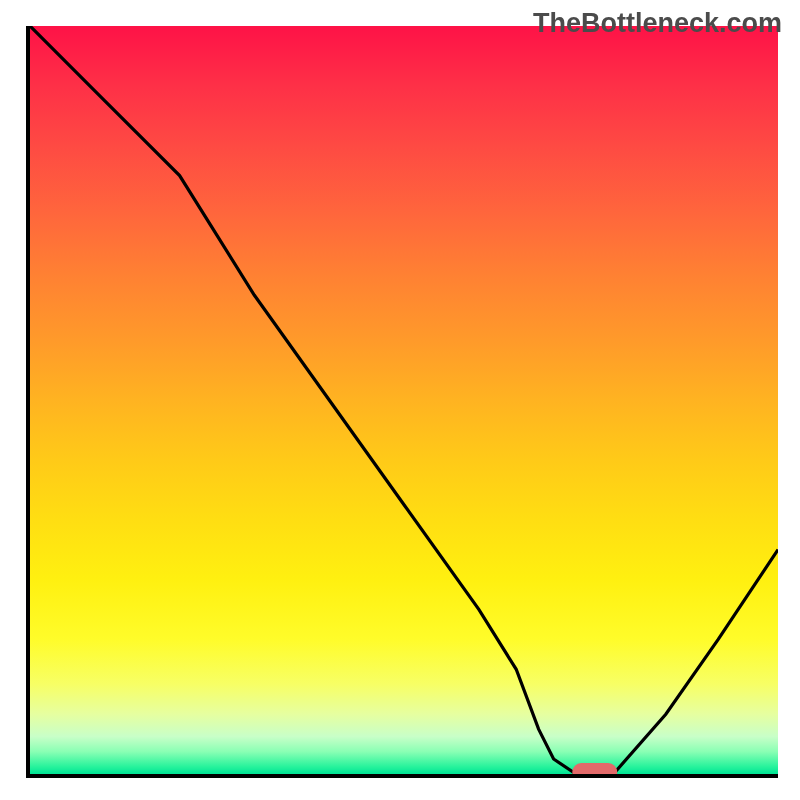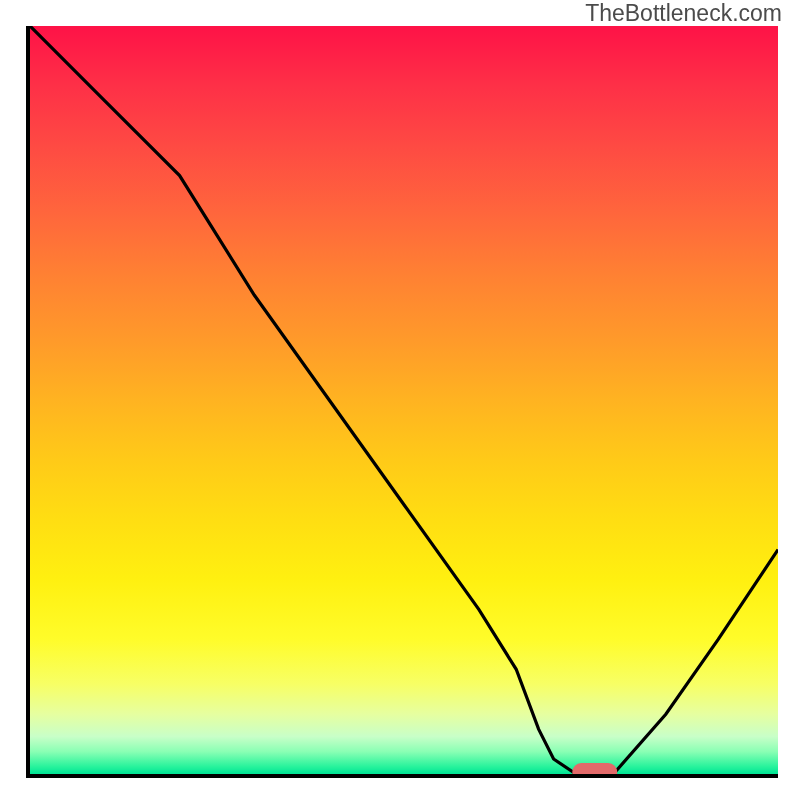--- a/index.html
+++ b/index.html
@@ -10,24 +10,24 @@
     background: #ffffff;
     font-family: Arial, Helvetica, sans-serif;
   }
   .chart-container {
     position: relative;
     width: 800px;
     height: 800px;
   }
   .watermark {
     position: absolute;
-    top: 0;
+    top: 8px;
     right: 18px;
-    font-size: 23px;
-    font-weight: 400;
+    font-size: 27px;
+    font-weight: 700;
     color: #4b4b4b;
     letter-spacing: 0px;
     z-index: 20;
   }
   .plot-area {
     position: absolute;
     left: 26px;
     top: 26px;
     width: 748px;
     height: 748px;

